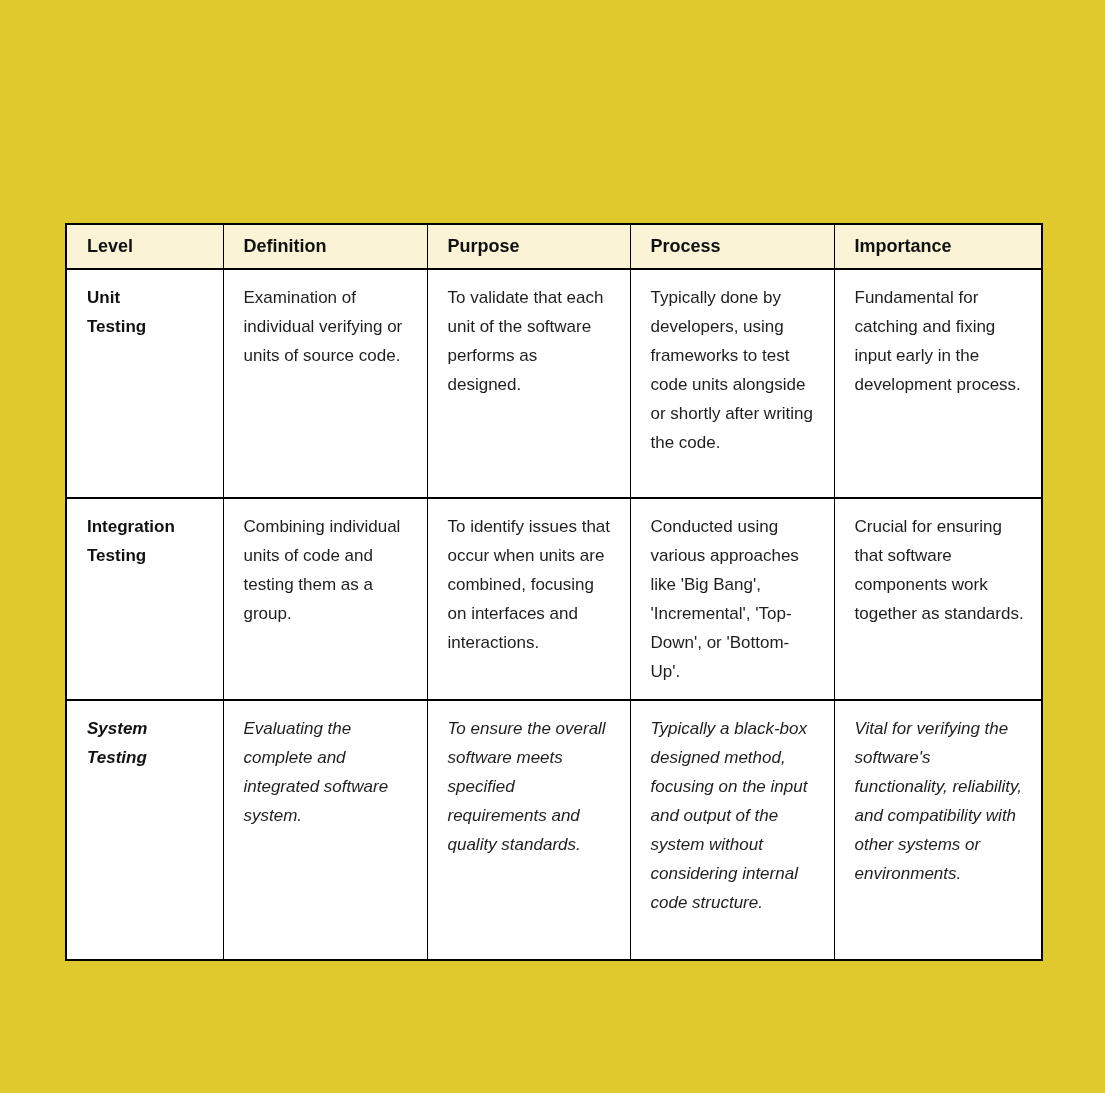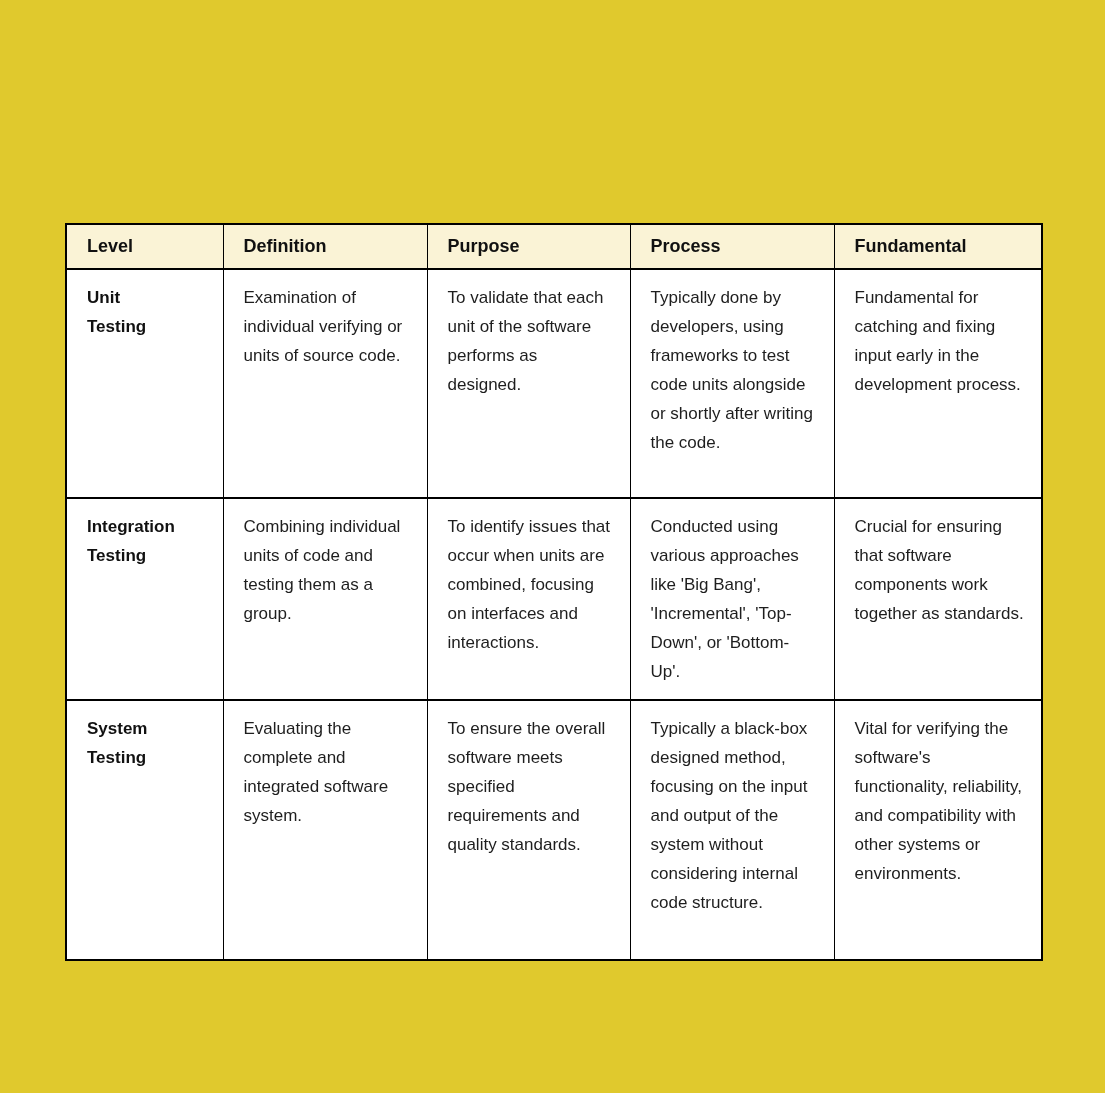--- a/index.html
+++ b/index.html
@@ -59,21 +59,21 @@
     vertical-align:top;text-align:left;
     font-size:17px;line-height:29px;color:var(--body-text);
     padding:13px 16px 13px 20px;
   }
   td.level{
     font-weight:700;color:#111111;
     white-space:pre-line;
   }
   tbody tr.row-0{height:229px;}
   tbody tr.row-1{height:170px;}
-  tbody tr.row-2{height:260px;}
+  tbody tr.row-2{height:260px;font-style:italic;}
 </style>
 </head>
 <body>
 
 <div class="canvas">
 
 
   <table class="levels">
     <colgroup>
       <col class="c-level">
@@ -81,21 +81,21 @@
       <col class="c-purpose">
       <col class="c-process">
       <col class="c-importance">
     </colgroup>
     <thead>
       <tr>
         <th>Level</th>
         <th>Definition</th>
         <th>Purpose</th>
         <th>Process</th>
-        <th>Fundamental</th>
+        <th>Importance</th>
       </tr>
     </thead>
     <tbody>
       <tr class="row-0">
         <td class="level">Unit
 Testing</td>
         <td>Examination of individual verifying or units of source code.</td>
         <td>To validate that each unit of the software performs as designed.</td>
         <td>Typically done by developers, using frameworks to test code units alongside or shortly after writing the code.</td>
         <td>Fundamental for catching and fixing input early in the development process.</td>

